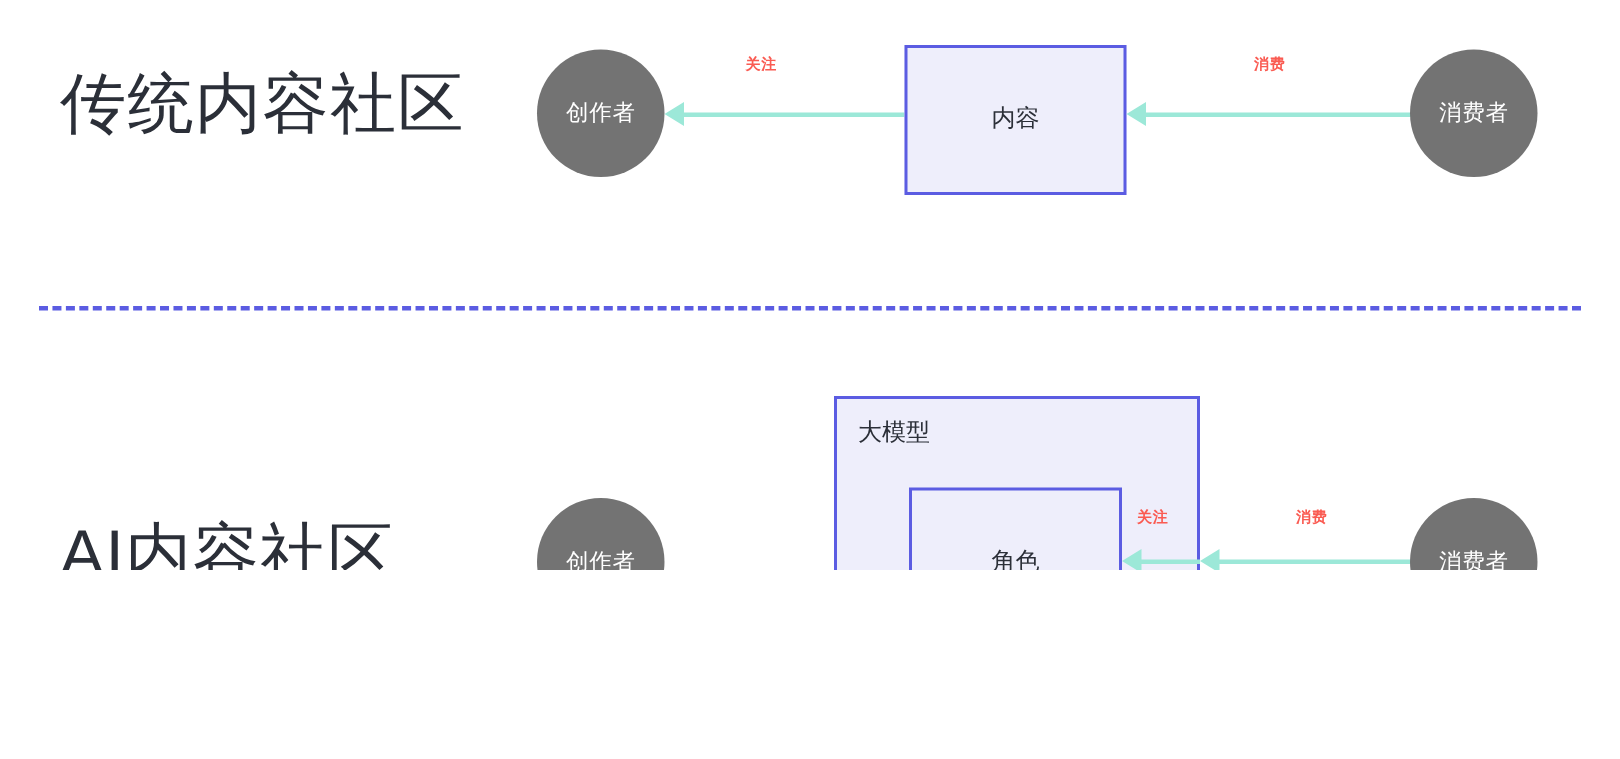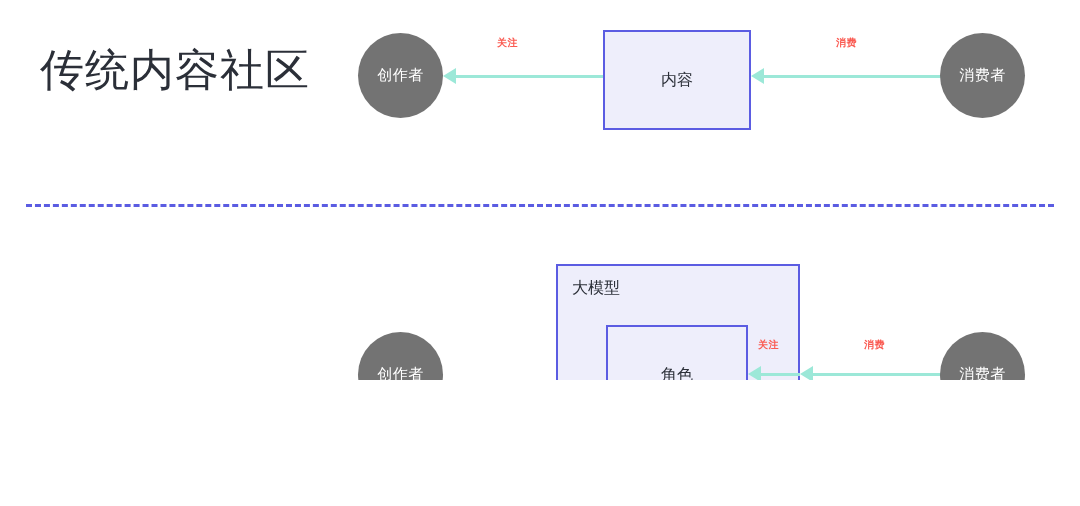--- a/index.html
+++ b/index.html
@@ -122,20 +122,21 @@
     <div class="abs arrow-line" style="left:12px; top:6.5px; width:180px;"></div>
   </div>
   <div class="abs arrow-label" style="left:836px; top:36px;">消费</div>
 
   <div class="abs actor-circle" style="left:940px; top:33px; width:85px; height:85px;">
     <span>消费者</span>
   </div>
 
   <div class="abs divider" style="left:26px; top:204px; width:1028px;"></div>
 
+  <div class="abs section-title" style="left:40px; top:348px;">AI内容社区</div>
 
   <div class="abs actor-circle" style="left:358px; top:332px; width:85px; height:85px;">
     <span>创作者</span>
   </div>
 
   <div class="abs node-box" style="left:556px; top:264px; width:244px; height:209px;">
     <span class="box-corner-label">大模型</span>
   </div>
 
   <div class="abs node-box centered" style="left:606px; top:325px; width:142px; height:99px; flex-direction:column;">

